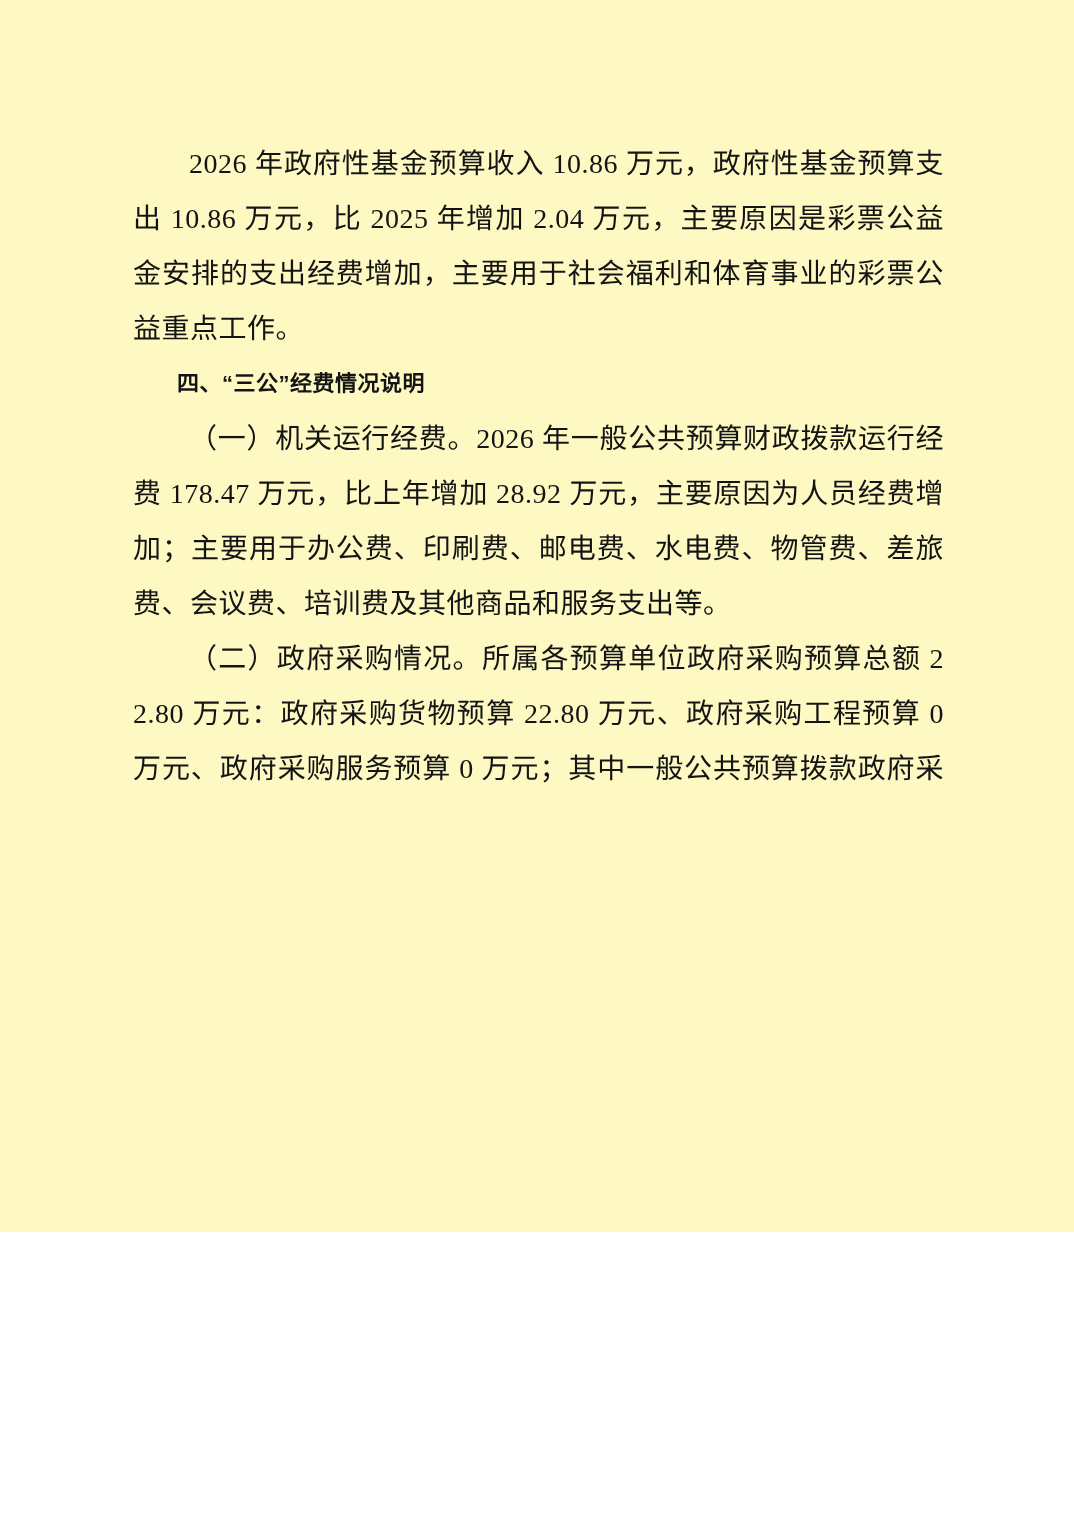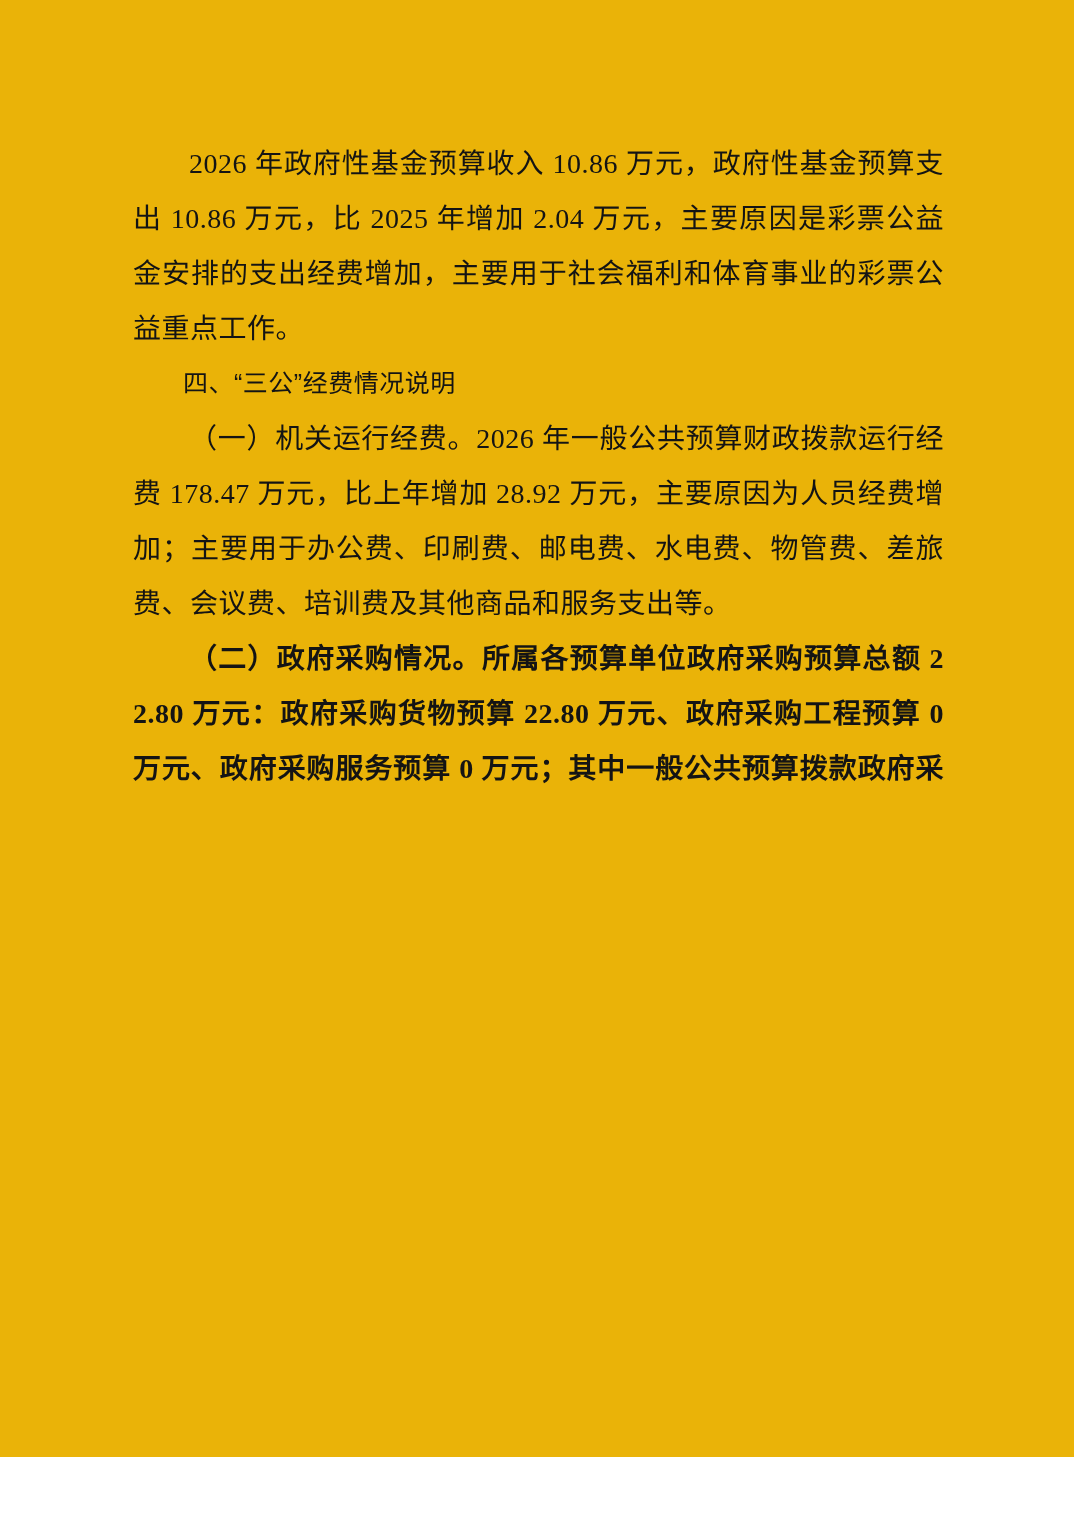--- a/index.html
+++ b/index.html
@@ -3,51 +3,50 @@
   <meta charset="utf-8">
   <style>
     html, body {
       margin: 0;
       padding: 0;
       background: #ffffff;
     }
     .page {
       position: relative;
       width: 1074px;
-      height: 1457px;
+      height: 1232px;
       margin: 0 auto;
-      background: #eab308;
+      background: #fef9c3;
       box-sizing: border-box;
       padding: 136px 130px 0 133px;
       overflow: hidden;
       color: #141414;
       font-family: "Liberation Serif", "DejaVu Serif", serif;
     }
     .body-para {
       margin: 0;
       font-size: 28px;
       line-height: 55px;
       text-align: justify;
       text-justify: inter-ideograph;
       text-indent: 2em;
       letter-spacing: 0.5px;
       font-weight: 400;
       word-break: break-all;
     }
     .body-para.continued {
       
       text-align-last: justify;
-      font-weight: bold;
     }
     .section-heading {
       margin: 0;
-      font-size: 25px;
+      font-size: 22px;
       line-height: 55px;
       font-family: "Liberation Sans", "DejaVu Sans", sans-serif;
-      font-weight: 400;
+      font-weight: 700;
       text-indent: 2em;
       letter-spacing: 0.5px;
     }
   </style>
 </head>
 <body>
 
 <div class="page">
 
   <p class="body-para">2026 年政府性基金预算收入 10.86 万元，政府性基金预算支出 10.86 万元，比 2025 年增加 2.04 万元，主要原因是彩票公益金安排的支出经费增加，主要用于社会福利和体育事业的彩票公益重点工作。</p>

